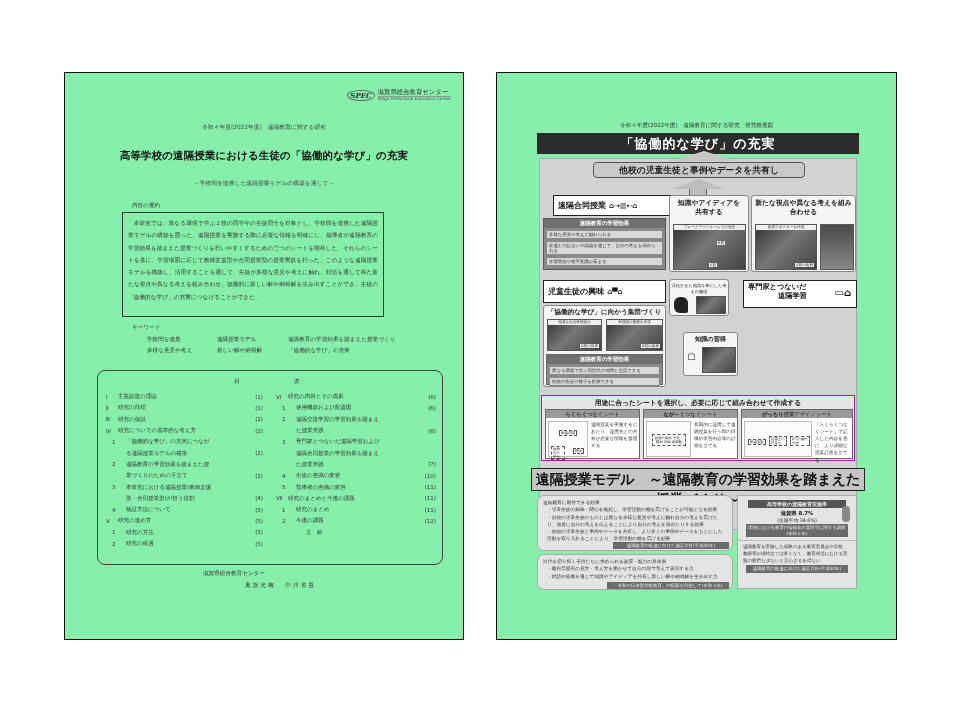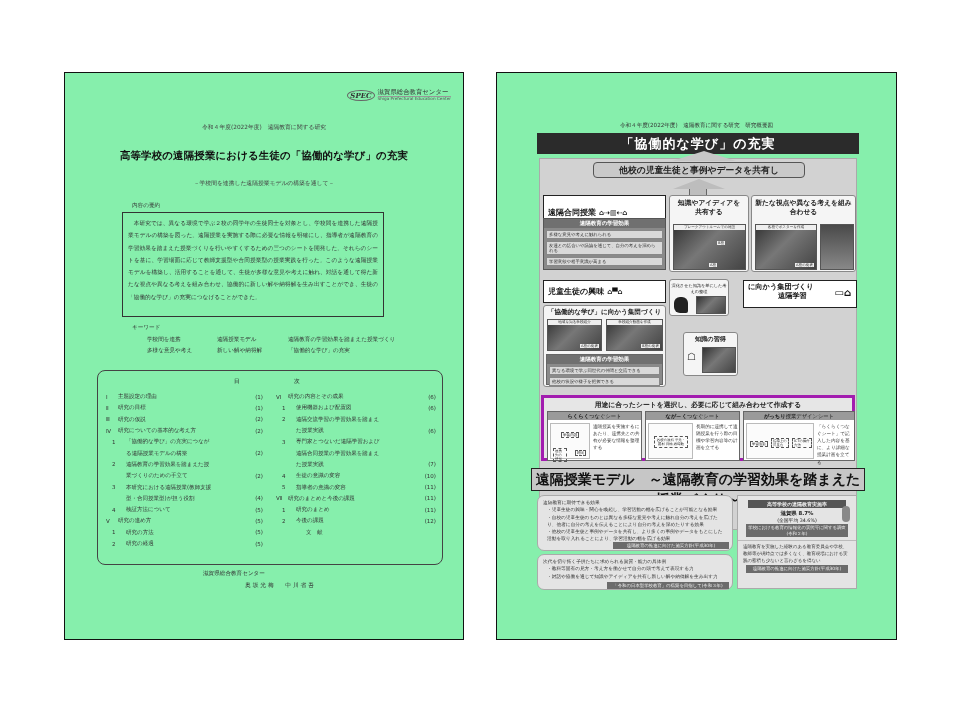--- a/index.html
+++ b/index.html
@@ -228,21 +228,21 @@
 <div id="right" class="page">
   <div class="abs center" style="top:49px;font-size:5.6px;color:#333">令和４年度(2022年度)　遠隔教育に関する研究　研究概要図</div>
   <div class="abs banner">「協働的な学び」の充実</div>
 
   <div class="abs frame"></div>
   <div class="arrow-up" style="left:175px;top:78px;border-left-width:32px;border-right-width:32px;border-bottom-color:#c7c7c7"></div>
   <div class="abs pill" style="left:96px;top:89px;width:212px;height:16px;font-size:8.8px;line-height:14px">他校の児童生徒と事例やデータを共有し</div>
   <div class="arrow-up" style="left:176px;top:106px"></div>
   <div class="shaft" style="left:192px;top:116px;width:18px;height:6px"></div>
 
-  <div class="abs hdr" style="left:46px;top:122px;width:123px;height:35px">
+  <div class="abs hdr" style="left:56px;top:122px;width:123px;height:21px">
     <span>遠隔合同授業</span>
     <span style="font-size:7px">⌂⇢▥⇠⌂</span>
   </div>
   <div class="abs" style="left:46px;top:145px;width:123px;height:52px;background:#8a8a8a;border:1px solid #555">
     <div class="gray-head">遠隔教育の学習効果</div>
     <div class="item">多様な意見や考えに触れられる</div>
     <div class="item">友達との話合いや議論を通じて、自分の考えを深められる</div>
     <div class="item">学習意欲や相手意識が高まる</div>
   </div>
 
@@ -290,26 +290,26 @@
     <div style="position:absolute;left:4px;top:17px;width:14px;height:16px;background:#222;border-radius:6px 6px 2px 6px"></div>
     <div class="photo" style="position:absolute;left:26px;top:16px;width:30px;height:18px"></div>
   </div>
   <div class="abs panel" style="left:186px;top:259px;width:55px;height:44px">
     <div class="sub" style="margin-top:2px;font-size:6.2px">知識の習得</div>
     <div style="position:absolute;left:3px;top:18px;font-size:10px">☖</div>
     <div class="photo" style="position:absolute;left:18px;top:14px;width:34px;height:26px"></div>
   </div>
 
   <div class="abs hdr" style="left:246px;top:207px;width:114px;height:28px;display:block;padding:2px 4px;line-height:1.2">
-    <div style="font-size:7.2px">に向かう集団づくり</div>
+    <div style="font-size:7.2px">専門家とつないだ</div>
     <div style="font-size:7.2px;padding-left:30px">遠隔学習</div>
     <span style="position:absolute;right:5px;top:6px;font-size:10px">▭⌂</span>
   </div>
 
-  <div class="abs" style="left:44px;top:322px;width:314px;height:66px;background:#e6e6e6;border:3px solid #a21caf">
+  <div class="abs" style="left:44px;top:322px;width:314px;height:66px;background:#e6e6e6;border:1px solid #a21caf">
     <div style="text-align:center;font-size:6.8px;font-weight:bold;margin-top:2px">用途に合ったシートを選択し、必要に応じて組み合わせて作成する</div>
     <div class="sheet" style="left:3px;top:13px;width:95px;height:50px">
       <div class="sheet-h"><span>らくらく</span><span style="font-weight:normal">つなぐシート</span></div>
       <div class="sheet-thumb" style="left:2px;top:11px;width:40px;height:36px">
         <span style="position:absolute;left:10px;top:8px;font-size:3.6px;border:1px dashed #555;padding:0 1px">学習内容</span>
         <span style="position:absolute;left:2px;top:24px;font-size:3.4px;border:1px dashed #555;padding:0 1px;width:14px">連携先の情報</span>
         <span style="position:absolute;left:24px;top:26px;font-size:3.6px;border:1px dashed #555;padding:0 1px">時間</span>
       </div>
       <div class="sheet-desc" style="left:45px;top:11px;width:48px">遠隔授業を実施するにあたり、連携先との共有が必要な情報を整理する</div>
     </div>

